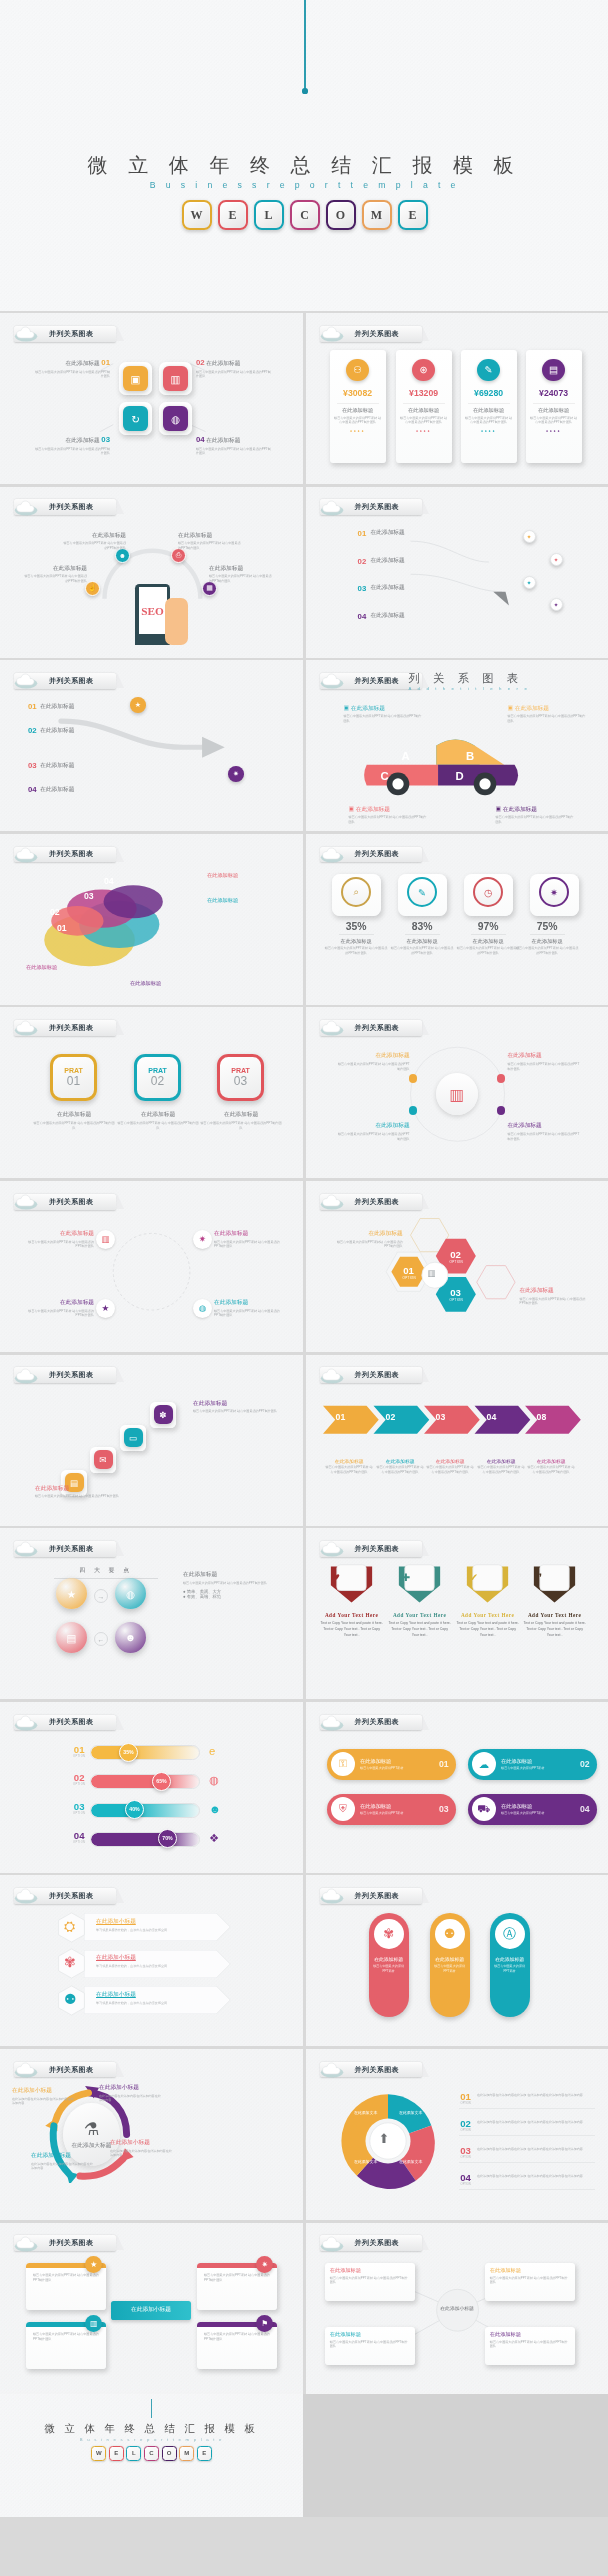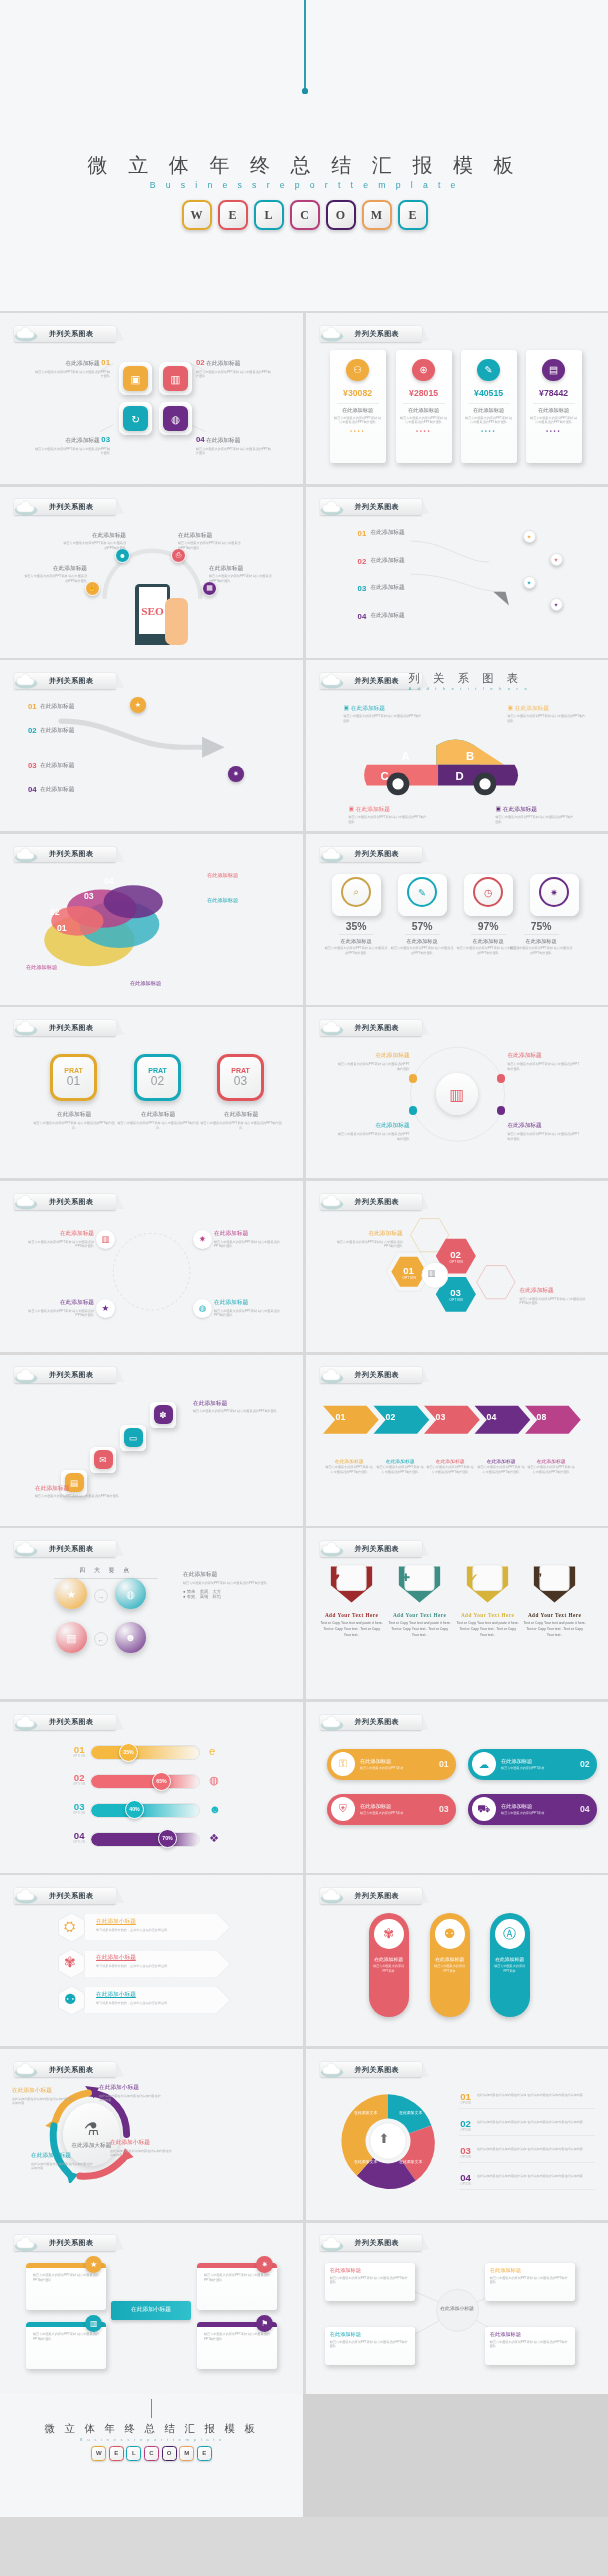--- a/index.html
+++ b/index.html
@@ -167,37 +167,37 @@
       <div class="card" style="left:24px;top:37px;width:56px;height:113px">
         <div class="rnd-icon" style="width:22.6px;height:22.6px;margin:8.7px auto 0;background:#f0ab3d">⚇</div>
         <div style="text-align:center;font-size:8.7px;font-weight:bold;color:#f0ab3d;margin-top:7px">¥30082</div>
         <div style="border-top:0.9px solid #eee;margin:4.3px 7px 0"></div>
         <div style="text-align:center;font-size:5.2px;color:#6f7276;margin-top:3.5px">在此添加标题</div>
         <div class="pbody" style="position:static;text-align:center;padding:0 4.3px;margin-top:1.7px">锐普有中国最大的原创PPT素材 站有中国最强的PPT制作团队</div>
         <div style="text-align:center;margin-top:4.3px;font-size:3.5px;letter-spacing:1.7px;color:#f0ab3d">●●●●</div>
       </div>
       <div class="card" style="left:90px;top:37px;width:56px;height:113px">
         <div class="rnd-icon" style="width:22.6px;height:22.6px;margin:8.7px auto 0;background:#e4606a">⊛</div>
-        <div style="text-align:center;font-size:8.7px;font-weight:bold;color:#e4606a;margin-top:7px">¥28015</div>
+        <div style="text-align:center;font-size:8.7px;font-weight:bold;color:#e4606a;margin-top:7px">¥13209</div>
         <div style="border-top:0.9px solid #eee;margin:4.3px 7px 0"></div>
         <div style="text-align:center;font-size:5.2px;color:#6f7276;margin-top:3.5px">在此添加标题</div>
         <div class="pbody" style="position:static;text-align:center;padding:0 4.3px;margin-top:1.7px">锐普有中国最大的原创PPT素材 站有中国最强的PPT制作团队</div>
         <div style="text-align:center;margin-top:4.3px;font-size:3.5px;letter-spacing:1.7px;color:#e4606a">●●●●</div>
       </div>
       <div class="card" style="left:155px;top:37px;width:56px;height:113px">
         <div class="rnd-icon" style="width:22.6px;height:22.6px;margin:8.7px auto 0;background:#15a8b8">✎</div>
-        <div style="text-align:center;font-size:8.7px;font-weight:bold;color:#15a8b8;margin-top:7px">¥40515</div>
+        <div style="text-align:center;font-size:8.7px;font-weight:bold;color:#15a8b8;margin-top:7px">¥69280</div>
         <div style="border-top:0.9px solid #eee;margin:4.3px 7px 0"></div>
         <div style="text-align:center;font-size:5.2px;color:#6f7276;margin-top:3.5px">在此添加标题</div>
         <div class="pbody" style="position:static;text-align:center;padding:0 4.3px;margin-top:1.7px">锐普有中国最大的原创PPT素材 站有中国最强的PPT制作团队</div>
         <div style="text-align:center;margin-top:4.3px;font-size:3.5px;letter-spacing:1.7px;color:#15a8b8">●●●●</div>
       </div>
       <div class="card" style="left:220px;top:37px;width:56px;height:113px">
         <div class="rnd-icon" style="width:22.6px;height:22.6px;margin:8.7px auto 0;background:#6b2d86">▤</div>
-        <div style="text-align:center;font-size:8.7px;font-weight:bold;color:#6b2d86;margin-top:7px">¥78442</div>
+        <div style="text-align:center;font-size:8.7px;font-weight:bold;color:#6b2d86;margin-top:7px">¥24073</div>
         <div style="border-top:0.9px solid #eee;margin:4.3px 7px 0"></div>
         <div style="text-align:center;font-size:5.2px;color:#6f7276;margin-top:3.5px">在此添加标题</div>
         <div class="pbody" style="position:static;text-align:center;padding:0 4.3px;margin-top:1.7px">锐普有中国最大的原创PPT素材 站有中国最强的PPT制作团队</div>
         <div style="text-align:center;margin-top:4.3px;font-size:3.5px;letter-spacing:1.7px;color:#6b2d86">●●●●</div>
       </div>
     </div>
     <div class="slide">
       <div class="badge">
     <div class="cloud">
       <svg width="31" height="17.4" viewBox="0 0 36 20">
@@ -388,38 +388,38 @@
       <div style="position:absolute;left:19px;top:87px;width:63px;text-align:center">
         <div style="font:bold 10.4px 'Liberation Sans',sans-serif;color:#5e6164">35%</div>
         <div style="border-top:0.9px solid #e2e4e5;margin:2.6px 14px"></div>
         <div style="font-size:5.2px;color:#6f7276;margin-top:1.7px">在此添加标题</div>
         <div class="pbody" style="position:static;margin-top:0.9px">锐普有中国最大的原创PPT素材 站有中国最强的PPT制作团队</div>
       </div>
       <div class="card" style="left:92px;top:40px;width:49px;height:42px;border-radius:7.8px">
         <div style="width:30px;height:30px;border-radius:50%;border:2.6px solid #15a8b8;margin:3.5px auto;display:flex;align-items:center;justify-content:center;color:#15a8b8;font-size:9.6px;background:linear-gradient(180deg,#fff,#f2f3f4)">✎</div>
       </div>
       <div style="position:absolute;left:85px;top:87px;width:63px;text-align:center">
-        <div style="font:bold 10.4px 'Liberation Sans',sans-serif;color:#5e6164">57%</div>
+        <div style="font:bold 10.4px 'Liberation Sans',sans-serif;color:#5e6164">83%</div>
         <div style="border-top:0.9px solid #e2e4e5;margin:2.6px 14px"></div>
         <div style="font-size:5.2px;color:#6f7276;margin-top:1.7px">在此添加标题</div>
         <div class="pbody" style="position:static;margin-top:0.9px">锐普有中国最大的原创PPT素材 站有中国最强的PPT制作团队</div>
       </div>
       <div class="card" style="left:158px;top:40px;width:49px;height:42px;border-radius:7.8px">
         <div style="width:30px;height:30px;border-radius:50%;border:2.6px solid #d0545c;margin:3.5px auto;display:flex;align-items:center;justify-content:center;color:#d0545c;font-size:9.6px;background:linear-gradient(180deg,#fff,#f2f3f4)">◷</div>
       </div>
       <div style="position:absolute;left:151px;top:87px;width:63px;text-align:center">
         <div style="font:bold 10.4px 'Liberation Sans',sans-serif;color:#5e6164">97%</div>
         <div style="border-top:0.9px solid #e2e4e5;margin:2.6px 14px"></div>
         <div style="font-size:5.2px;color:#6f7276;margin-top:1.7px">在此添加标题</div>
         <div class="pbody" style="position:static;margin-top:0.9px">锐普有中国最大的原创PPT素材 站有中国最强的PPT制作团队</div>
       </div>
       <div class="card" style="left:224px;top:40px;width:49px;height:42px;border-radius:7.8px">
         <div style="width:30px;height:30px;border-radius:50%;border:2.6px solid #6b2d86;margin:3.5px auto;display:flex;align-items:center;justify-content:center;color:#6b2d86;font-size:9.6px;background:linear-gradient(180deg,#fff,#f2f3f4)">✷</div>
       </div>
-      <div style="position:absolute;left:204px;top:87px;width:63px;text-align:center">
+      <div style="position:absolute;left:210px;top:87px;width:63px;text-align:center">
         <div style="font:bold 10.4px 'Liberation Sans',sans-serif;color:#5e6164">75%</div>
         <div style="border-top:0.9px solid #e2e4e5;margin:2.6px 14px"></div>
         <div style="font-size:5.2px;color:#6f7276;margin-top:1.7px">在此添加标题</div>
         <div class="pbody" style="position:static;margin-top:0.9px">锐普有中国最大的原创PPT素材 站有中国最强的PPT制作团队</div>
       </div>
     </div>
     <div class="slide">
       <div class="badge">
     <div class="cloud">
       <svg width="31" height="17.4" viewBox="0 0 36 20">

